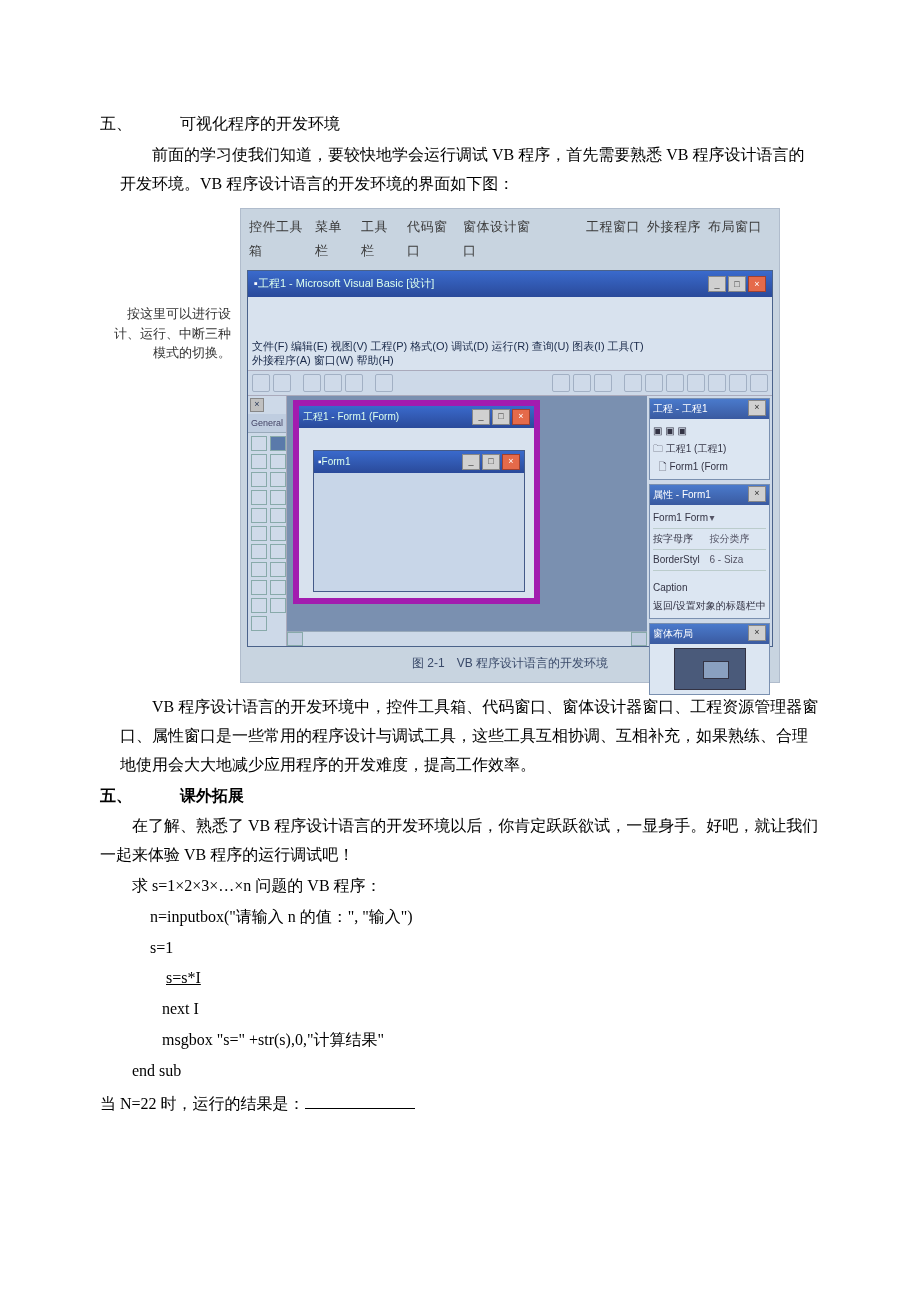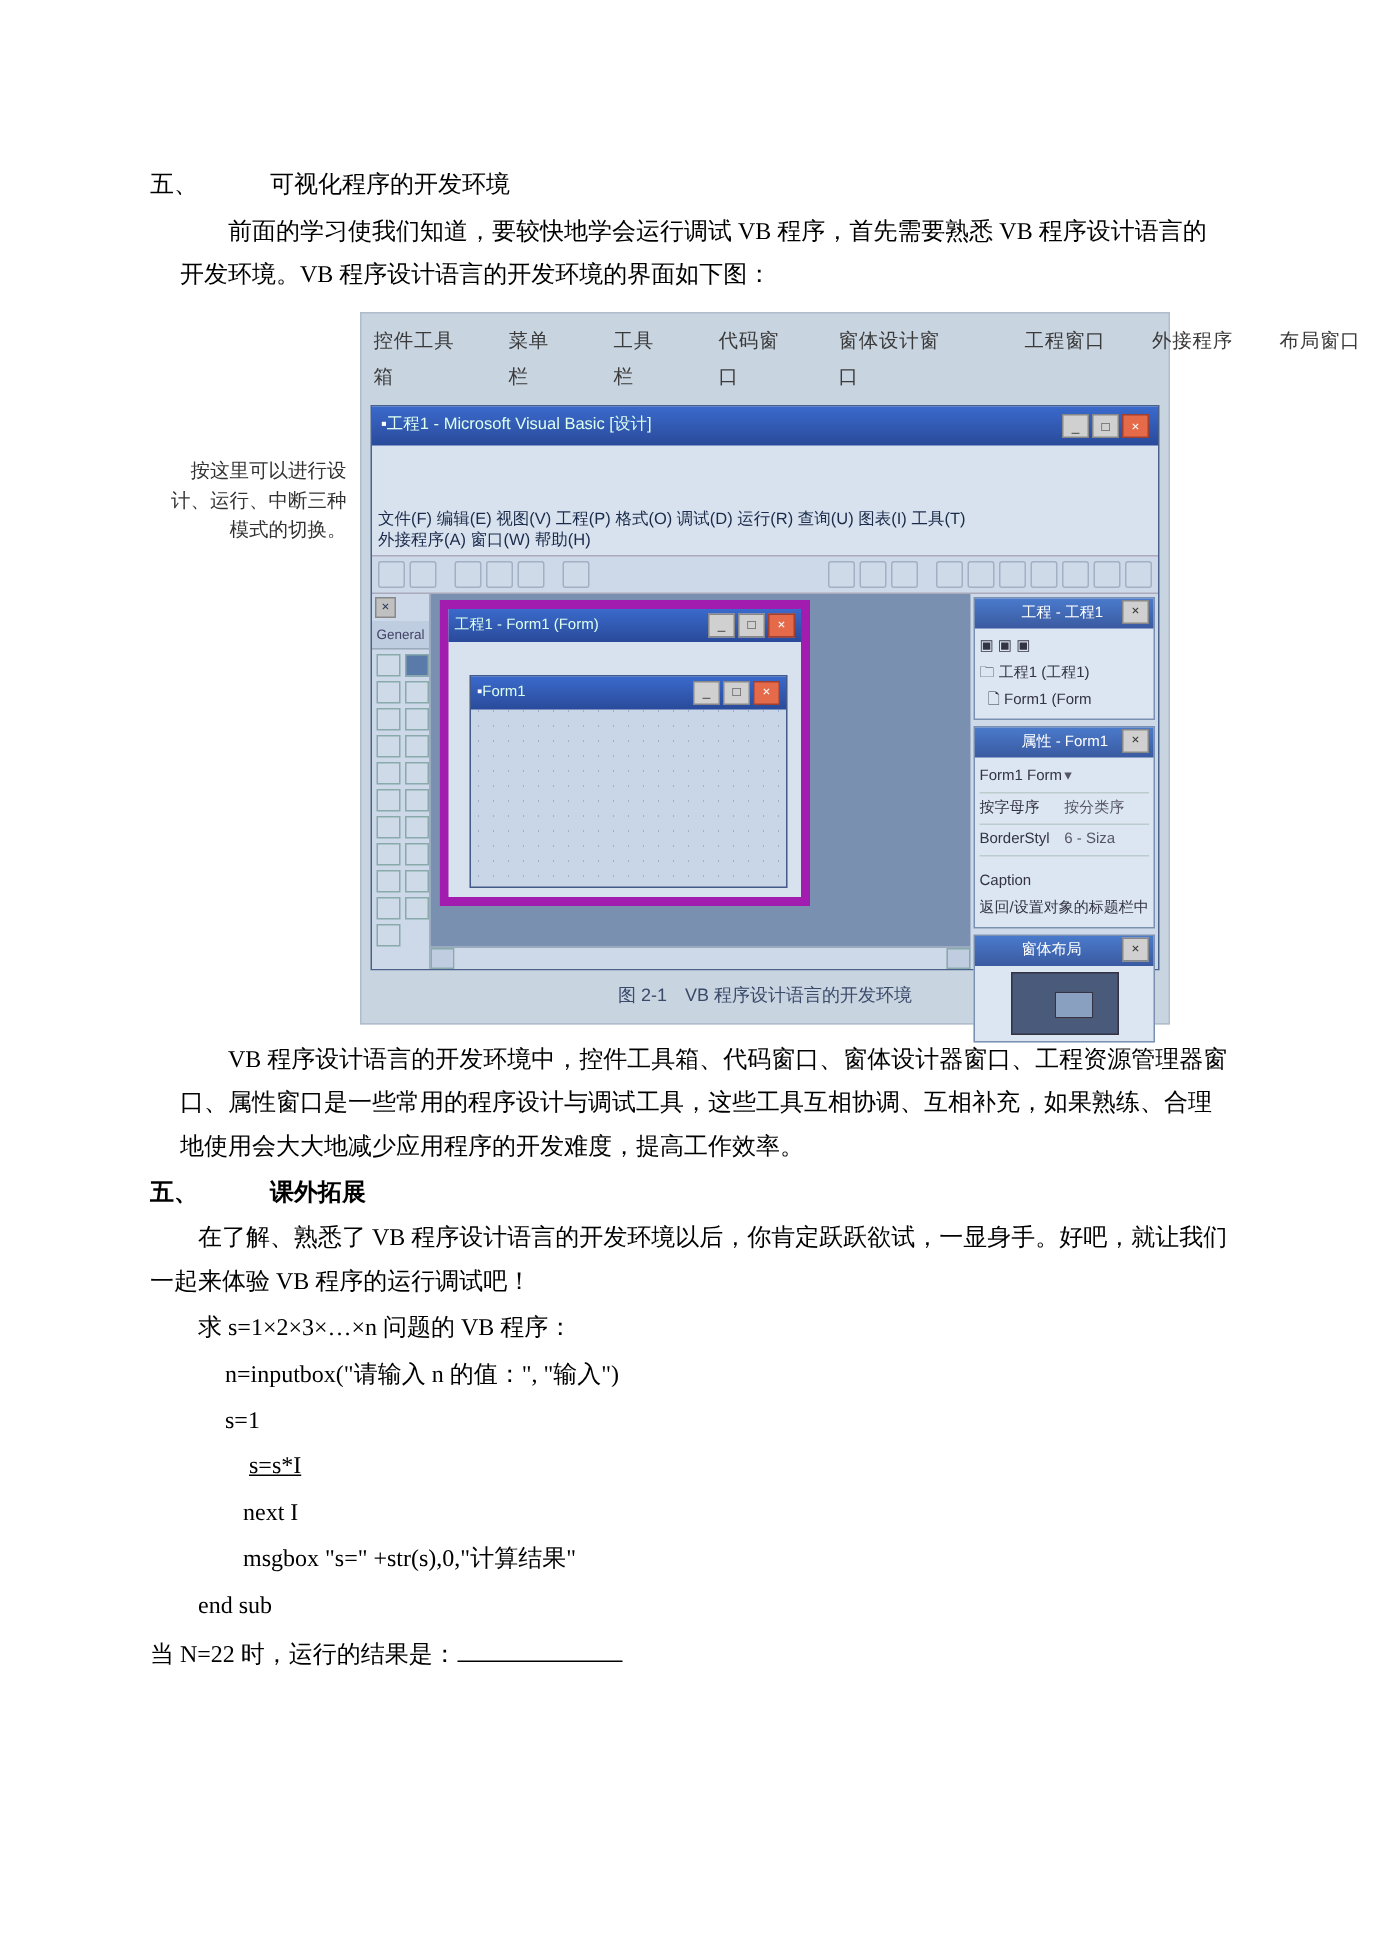--- a/index.html
+++ b/index.html
@@ -49,21 +49,20 @@
   color: #2a3a5a;
   position: relative;
   border: 1px solid #b0bccc;
 }
 .figure .labels-top {
   display: flex;
   font-size: 13px;
   color: #3a3a3a;
   padding: 0 4px 8px 2px;
   letter-spacing: 0.5px;
-  gap: 24px;
 }
 .figure .lt { margin-right: 6px; }
 .figure .lt1 { flex:0 0 60px; }
 .figure .lt2 { flex:0 0 40px; }
 .figure .lt3 { flex:0 0 40px; }
 .figure .lt4 { flex:0 0 50px; }
 .figure .lt5 { flex:0 0 70px; }
 .figure .lt-gap { flex:1; }
 .figure .lt6 { flex:0 0 55px; }
 .figure .lt7 { flex:0 0 55px; }
@@ -215,21 +214,21 @@
   background:#dce6f2;
   flex: 0 0 auto;
 }
 .panel .phead {
   background: linear-gradient(#4a7acc,#3a5aa0);
   color:#fff;
   padding:1px 3px;
   font-size:10px;
   display:flex;
 }
-.panel .phead .pt { flex:1;margin-left:28px; }
+.panel .phead .pt { flex:1; }
 .panel .pbody { padding: 3px; color:#334; }
 .panel .prow { display:flex; border-bottom:1px solid #bcc; padding:1px 0;}
 .panel .pk { flex:1; }
 .panel .pv { flex:1; color:#556;}
 .layout-box {
   width: 70px; height: 40px;
   background:#4a5a7a;
   margin:4px auto;
   border:1px solid #334;
   position:relative;

